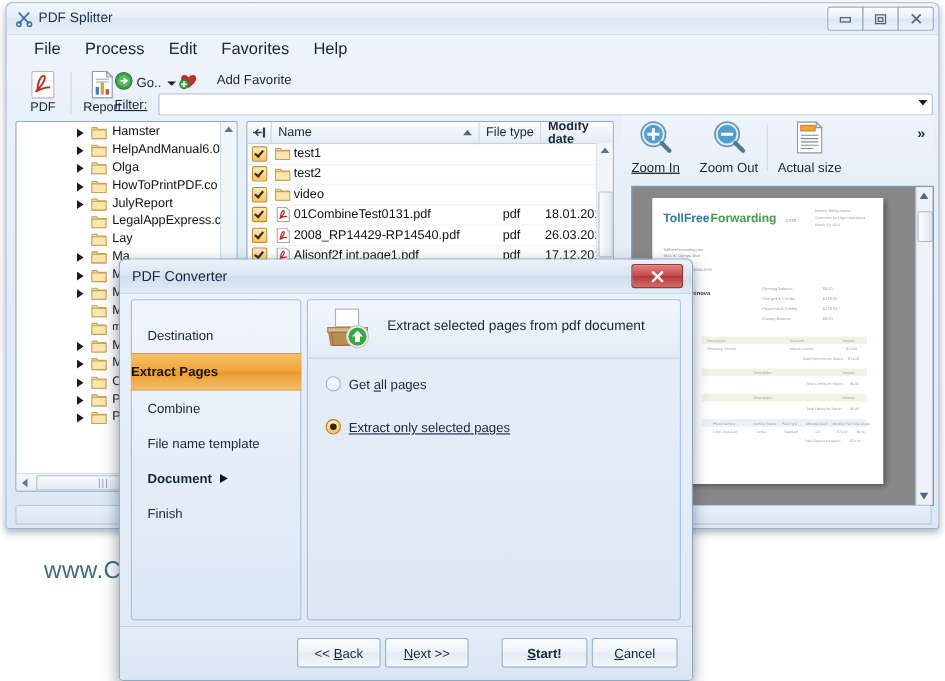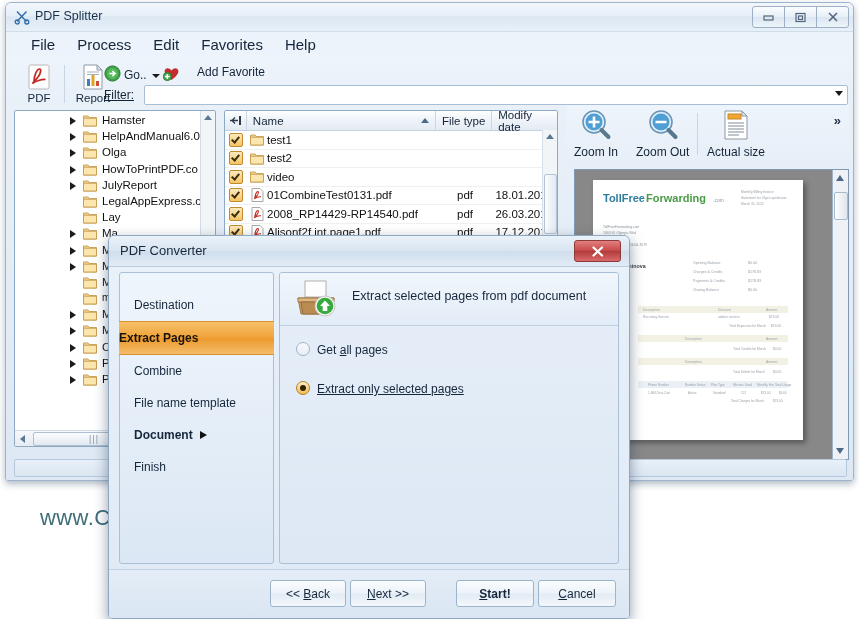--- a/index.html
+++ b/index.html
@@ -136,21 +136,21 @@
   .list-head {
     display:flex; height:19px;
     background: linear-gradient(to bottom,#fdfefe 0%,#eef3f8 50%,#e3ebf3 100%);
     border-bottom:1px solid #c3d2e0;
     font-size:11.5px; color:#15263a;
   }
   .list-head .hcell { position:relative; display:flex; align-items:center; padding-left:6px; border-right:1px solid #c9d7e4; }
   .list-head .hcell.c0 { width:22px; justify-content:center; padding-left:0;}
   .list-head .hcell.c1 { width:192px; }
   .list-head .hcell.c2 { width:52px; }
-  .list-head .hcell.c3 { width:62px; border-right:none;}
+  .list-head .hcell.c3 { width:62px; border-right:none;font-weight:bold;}
   .sort-asc {
     position:absolute; right:6px; top:7px;
     width:0;height:0;border-left:4px solid transparent;border-right:4px solid transparent;border-bottom:5px solid #4a6b8a;
   }
   .list-row { display:flex; height:17.5px; align-items:center; font-size:11.5px; color:#111; border-bottom:1px solid #f0f0f0;}
   .list-row .chk { width:22px; display:flex; justify-content:center;}
   .cbox {
     width:12px;height:12px;border:1px solid #c08b2e;border-radius:2px;
     background: linear-gradient(to bottom,#fde9bf,#f6c462);
     position:relative;
@@ -667,21 +667,21 @@
         </div>
 
         <div class="list-vscroll">
           <div class="up"></div>
           <div class="thumb"></div>
         </div>
       </div>
 
       <div class="preview-panel">
         <div class="preview-toolbar">
-          <div class="pv-btn" style="left:8px;">
+          <div class="pv-btn" style="left:8px;text-decoration:underline;">
             <span>
               <svg width="34" height="32" viewBox="0 0 34 32">
                 <circle cx="15" cy="13" r="11" fill="#dff0fb" stroke="#6b94b5" stroke-width="1.6"></circle>
                 <circle cx="15" cy="13" r="8.5" fill="#4f9fd4"></circle>
                 <path d="M15 7.5 v11 M9.5 13 h11" stroke="#fff" stroke-width="2.6"></path>
                 <path d="M22.5 21 l7 7" stroke="#58788f" stroke-width="4" stroke-linecap="round"></path>
               </svg>
             </span>
             <span class="lbl">Zoom In</span>
           </div>

